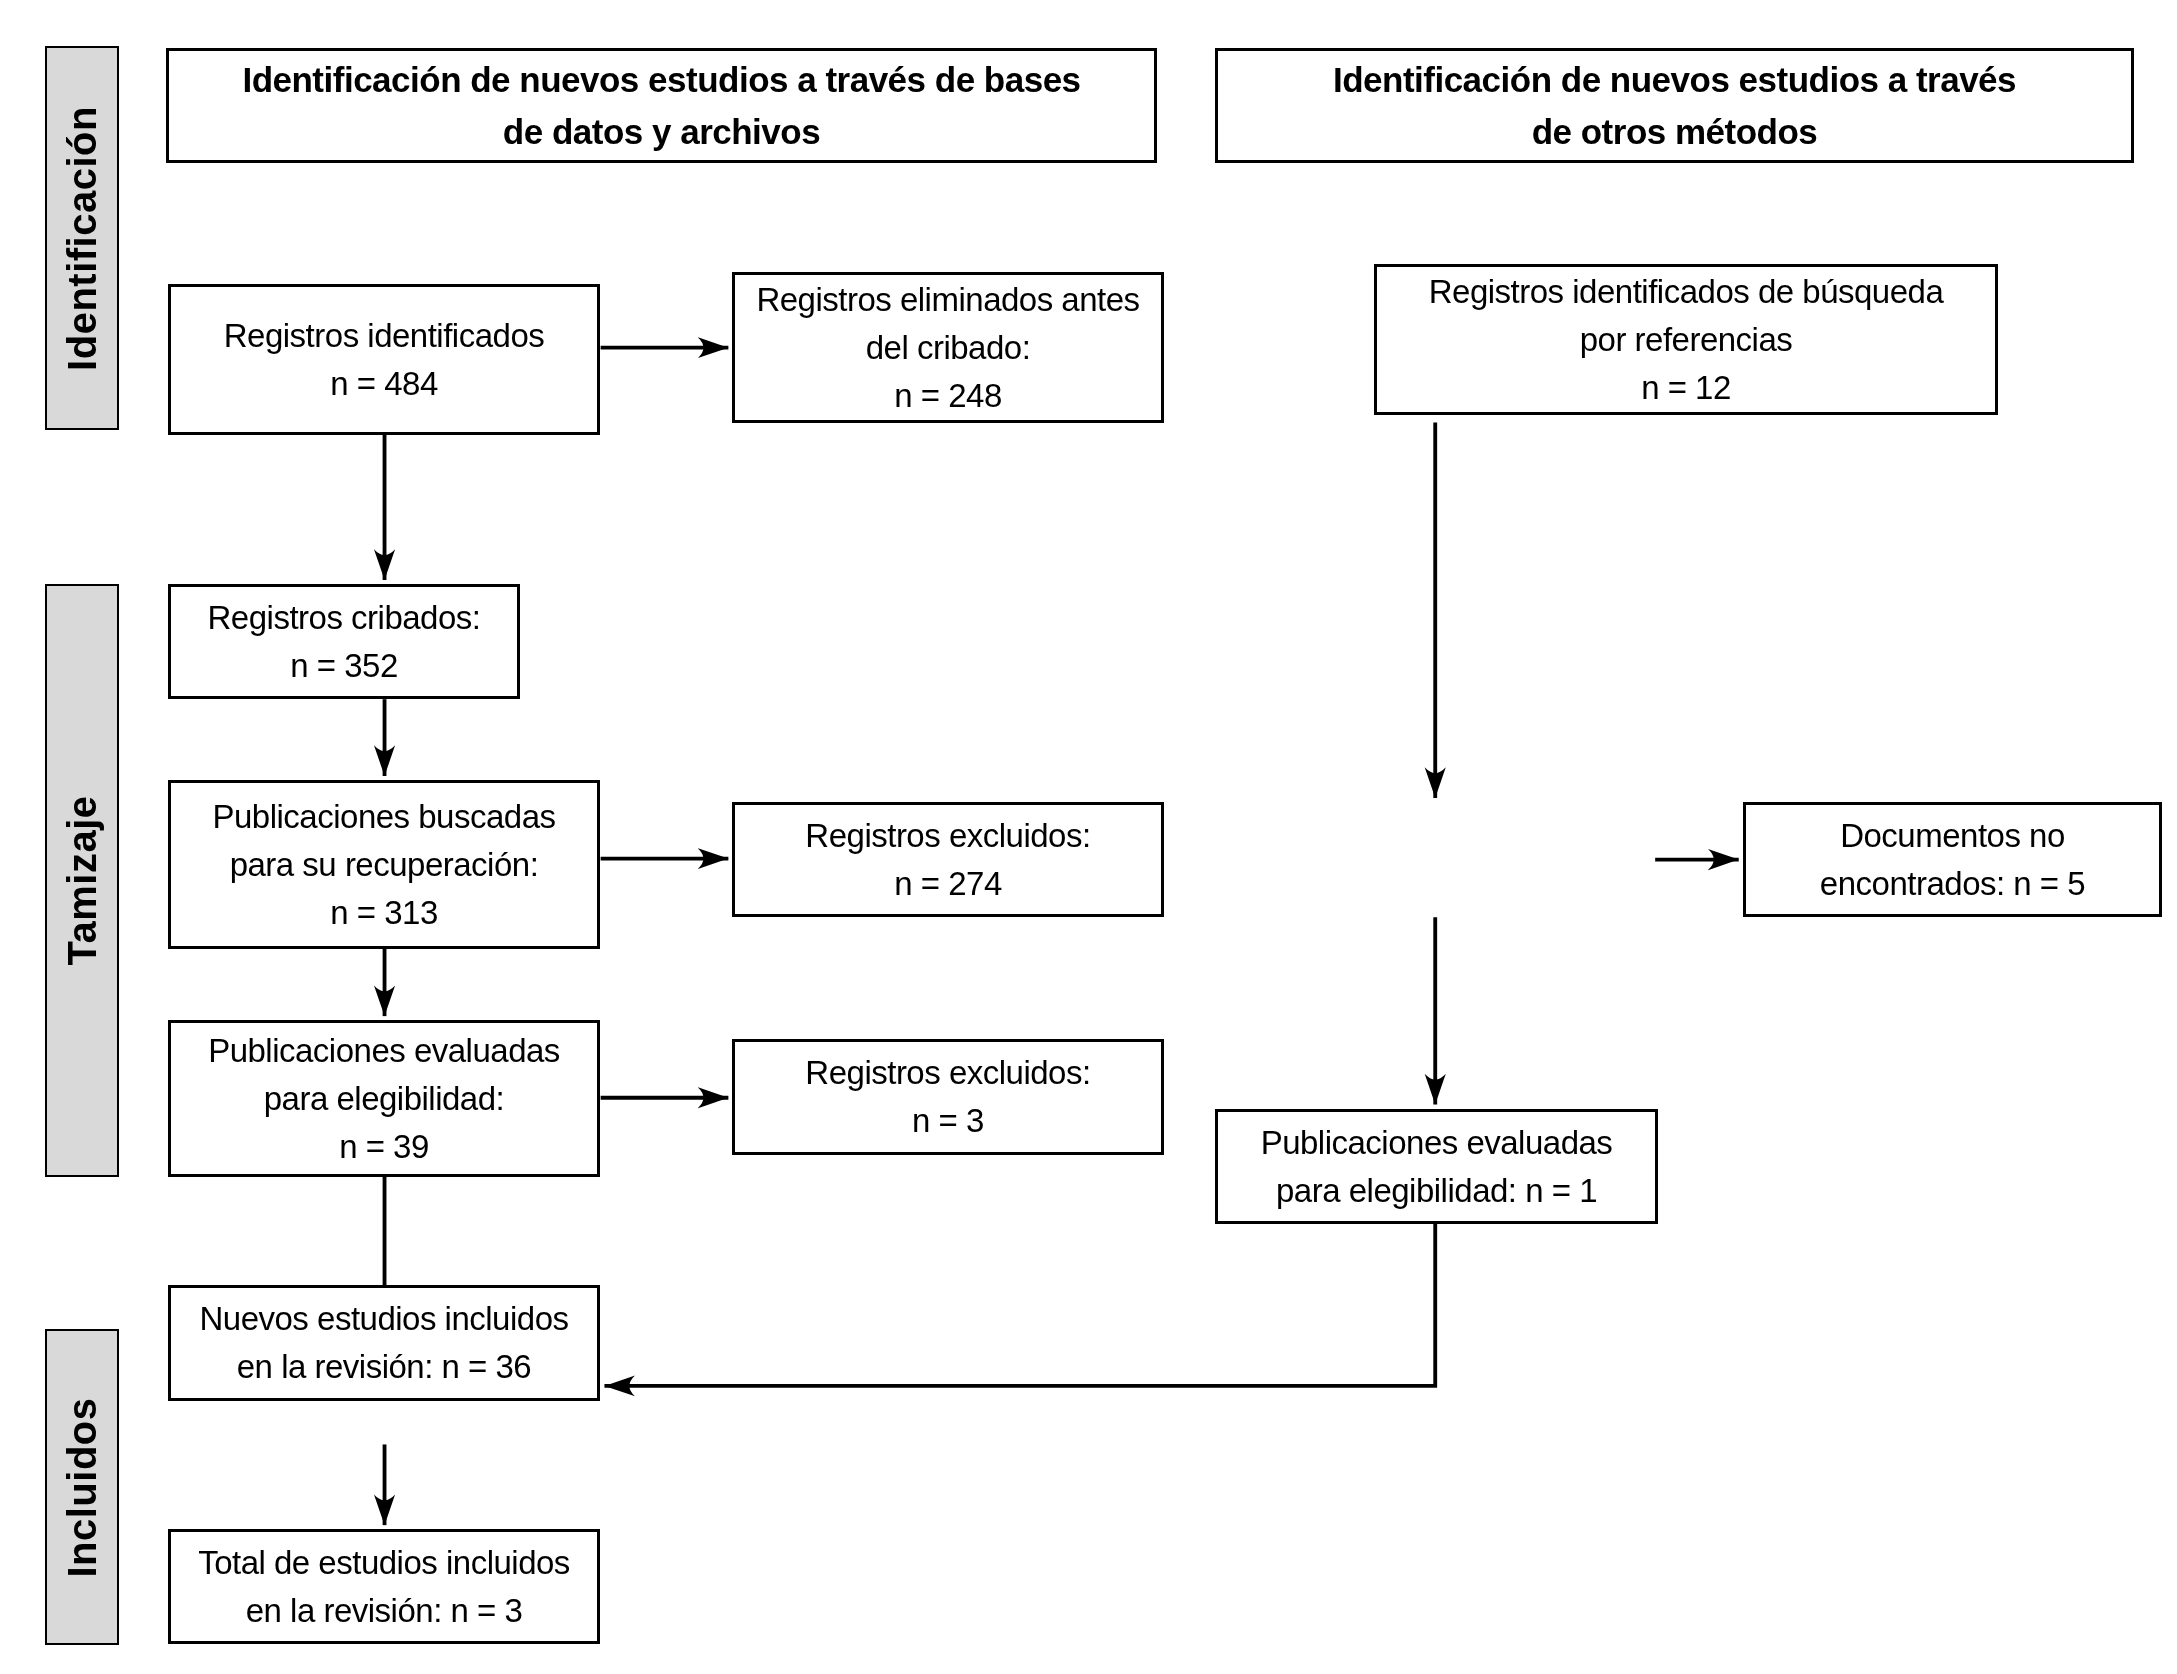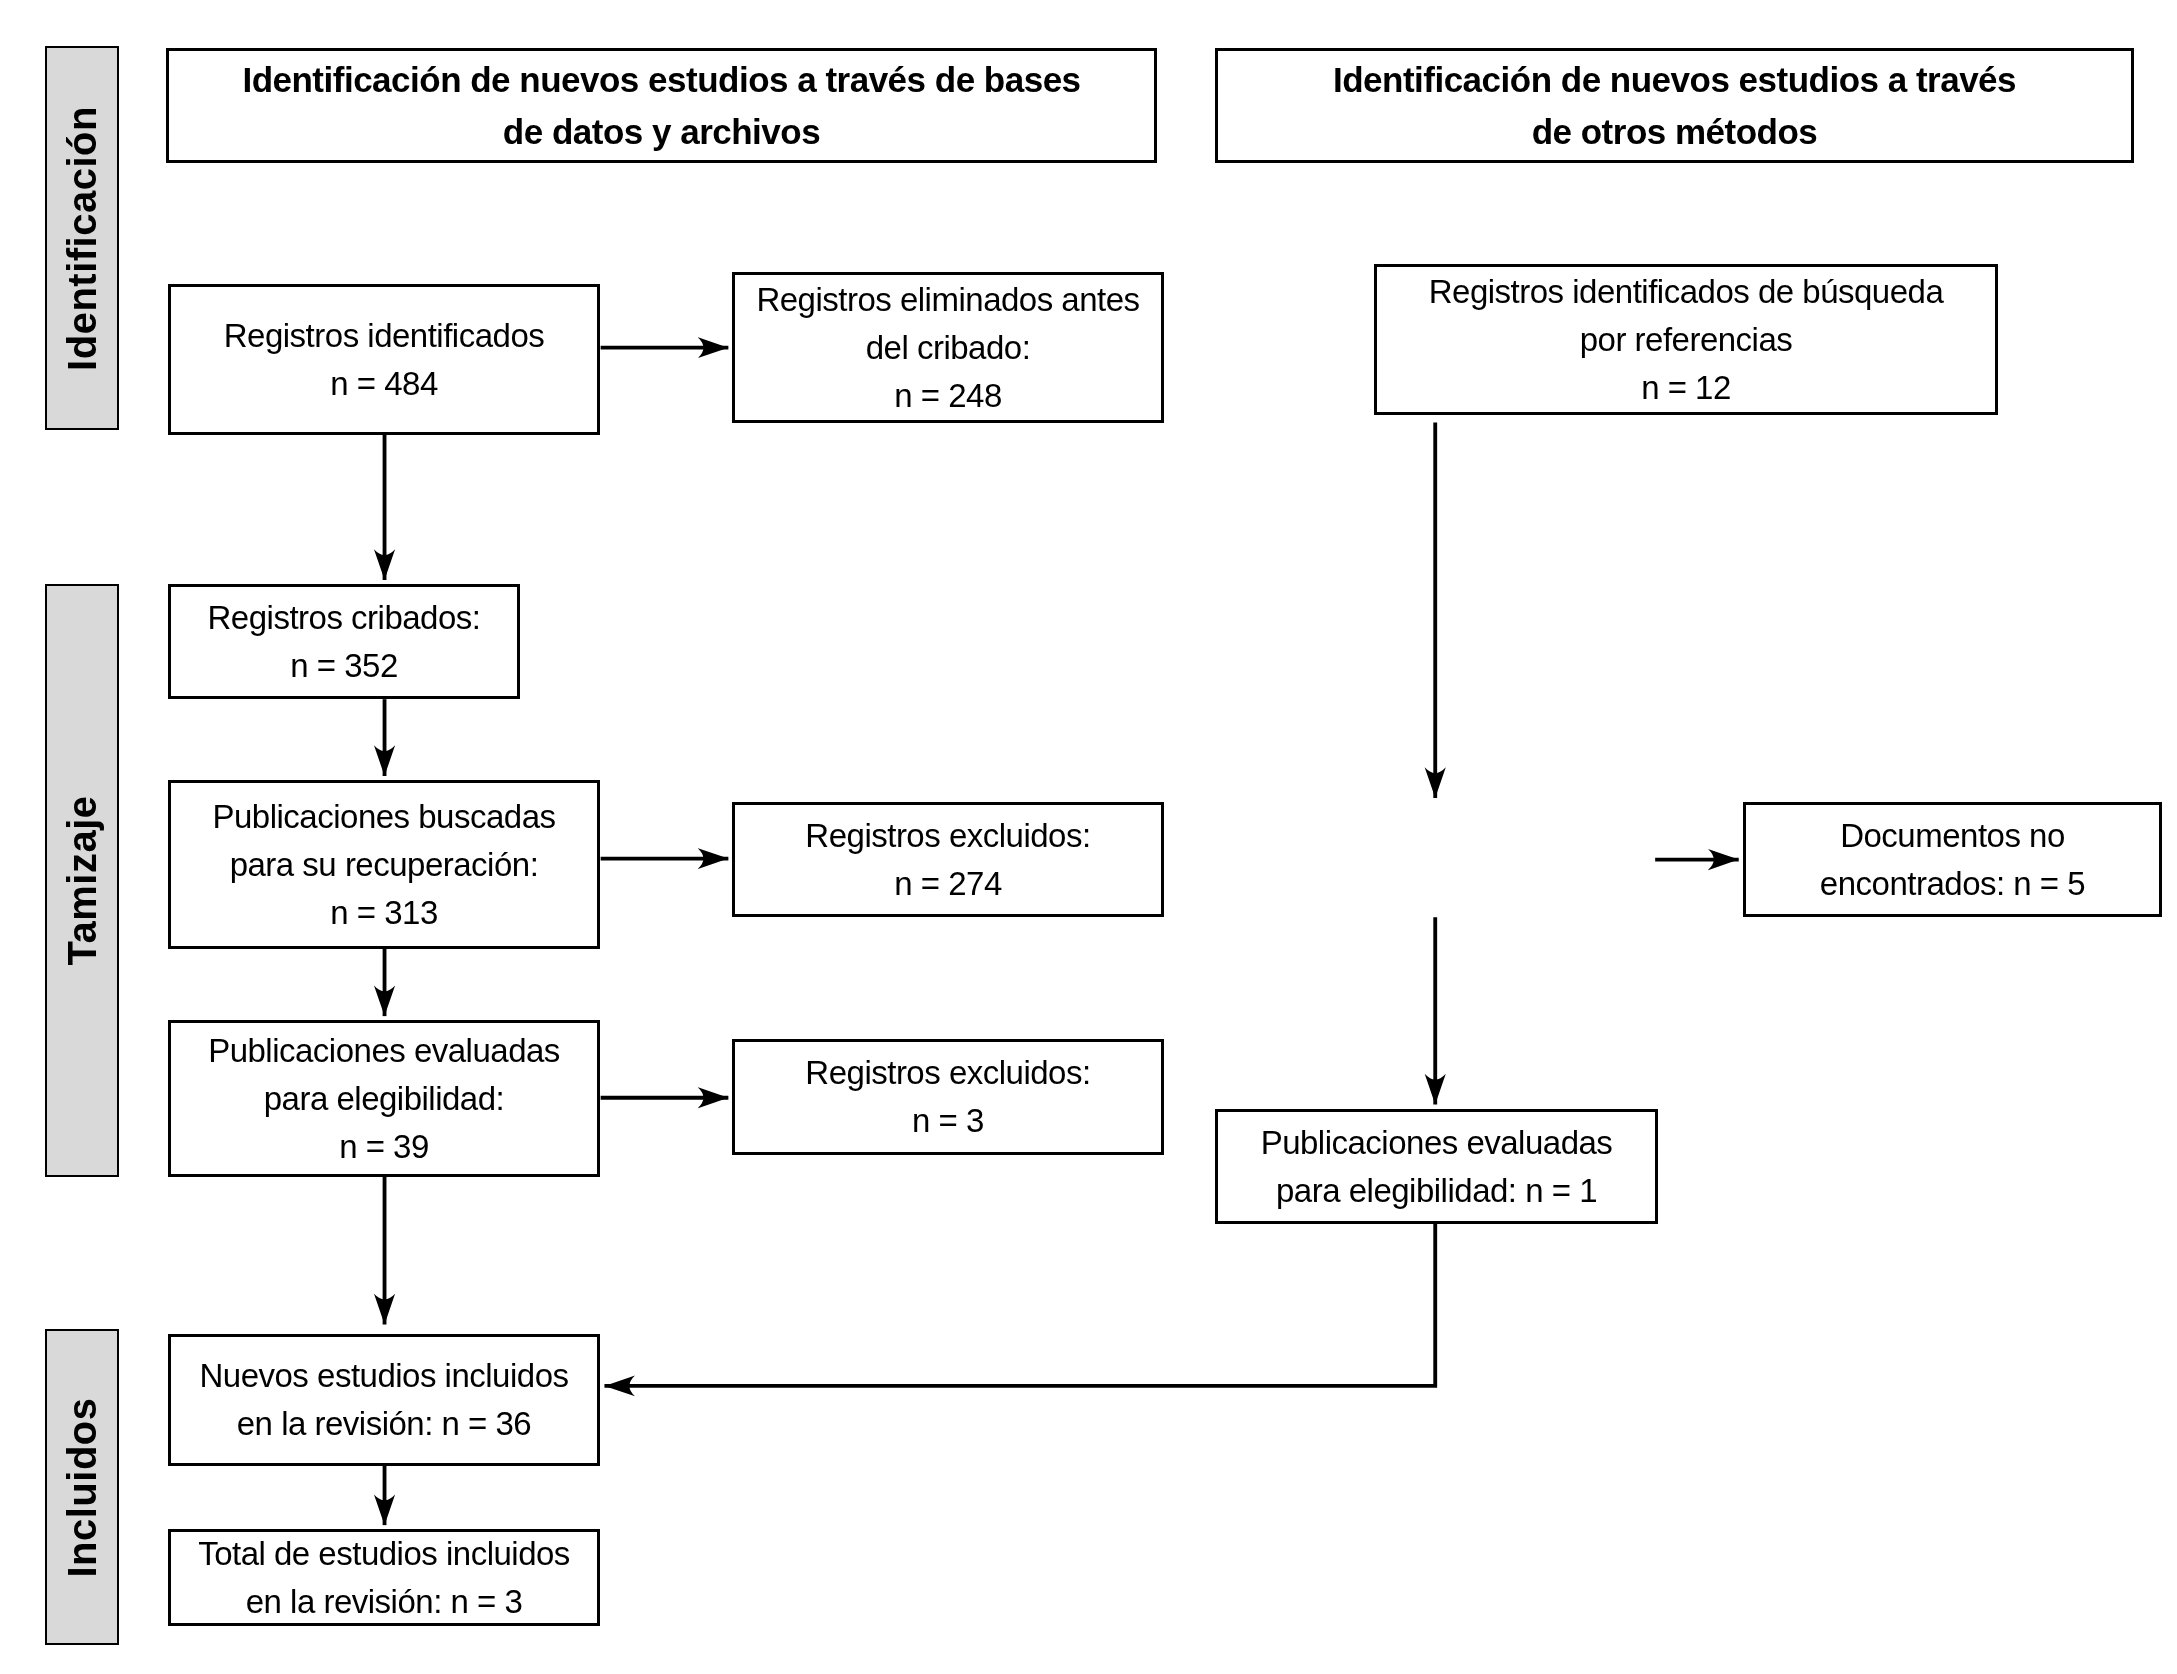--- a/index.html
+++ b/index.html
@@ -114,23 +114,23 @@
   <div class="box" style="left:168px;top:780px;width:432px;height:169px">Publicaciones buscadas
 para su recuperación:
 n = 313</div>
   <div class="box" style="left:732px;top:802px;width:432px;height:115px">Registros excluidos:
 n = 274</div>
   <div class="box" style="left:168px;top:1020px;width:432px;height:157px">Publicaciones evaluadas
 para elegibilidad:
 n = 39</div>
   <div class="box" style="left:732px;top:1039px;width:432px;height:116px">Registros excluidos:
 n = 3</div>
-  <div class="box" style="left:168px;top:1334px;width:432px;height:132px">Nuevos estudios incluidos
+  <div class="box" style="left:168px;top:1285px;width:432px;height:116px">Nuevos estudios incluidos
 en la revisión: n = 36</div>
-  <div class="box" style="left:168px;top:1529px;width:432px;height:97px">Total de estudios incluidos
+  <div class="box" style="left:168px;top:1529px;width:432px;height:115px">Total de estudios incluidos
 en la revisión: n = 3</div>
 
   <div class="box" style="left:1374px;top:264px;width:624px;height:151px">Registros identificados de búsqueda
 por referencias
 n = 12</div>
   <div class="box" style="left:1743px;top:802px;width:419px;height:115px">Documentos no
 encontrados: n = 5</div>
   <div class="box" style="left:1215px;top:1109px;width:443px;height:115px">Publicaciones evaluadas
 para elegibilidad: n = 1</div>
 

